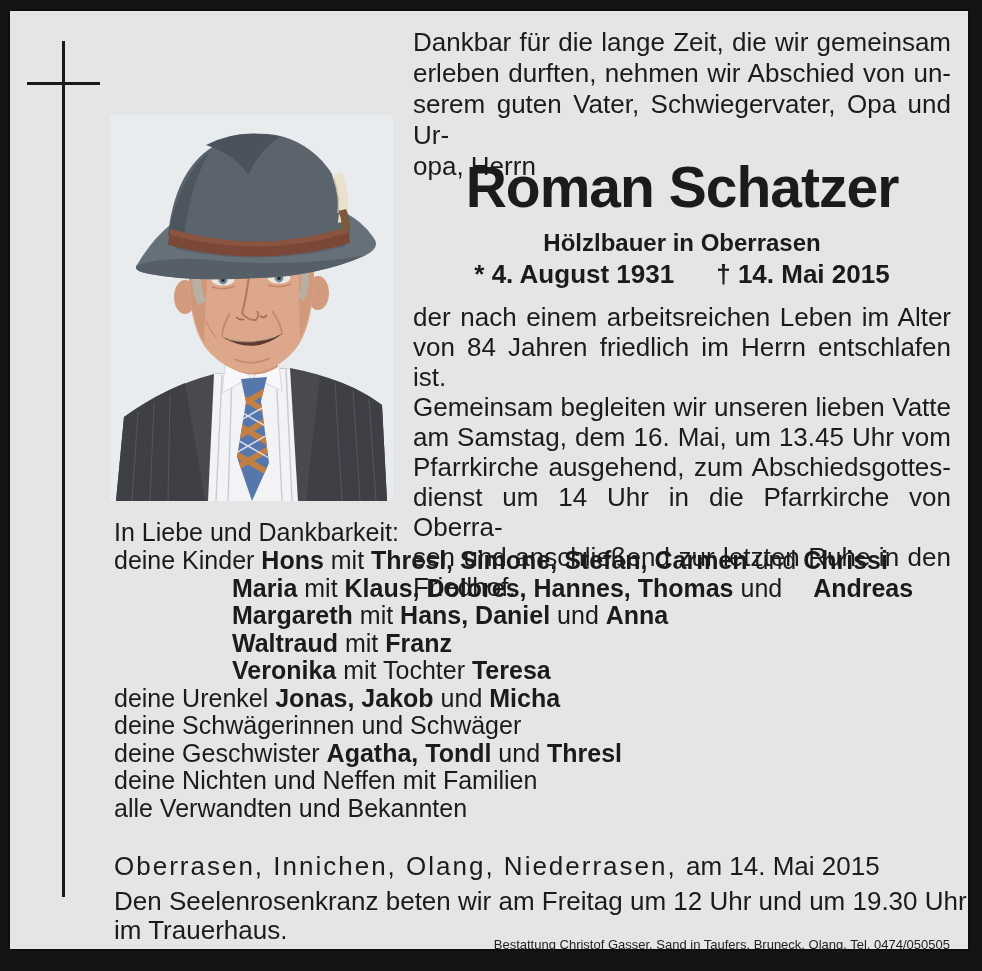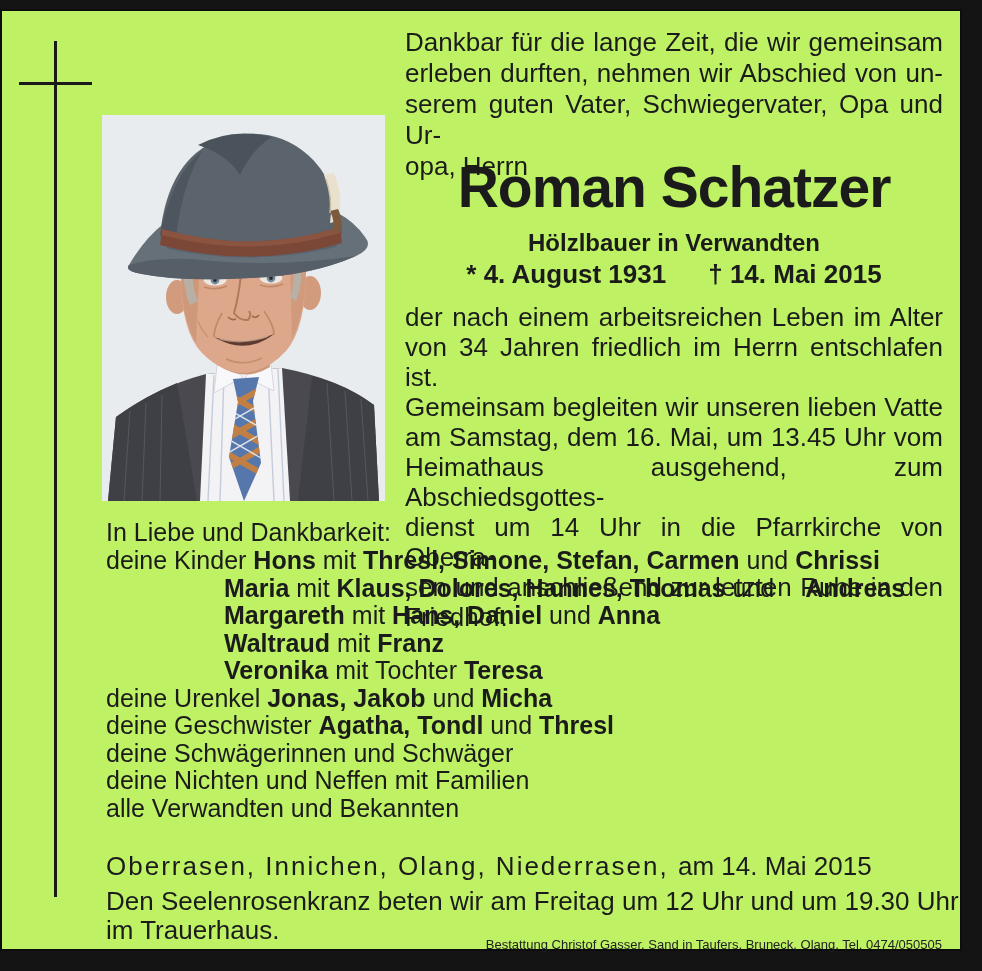--- a/index.html
+++ b/index.html
@@ -3,22 +3,22 @@
 <meta charset="utf-8">
 <style>
   html,body{margin:0;padding:0;}
   body{
     width:982px;height:971px;overflow:hidden;
     background:#141414;
     font-family:"Liberation Sans","DejaVu Sans",sans-serif;
     color:#1b1b1b;
   }
   .card{
-    position:absolute;left:0;top:9px;width:962px;height:942px;
-    background:#bef264;border:2px solid #0d0d0d;box-sizing:border-box;
+    position:absolute;left:8px;top:9px;width:962px;height:942px;
+    background:#e5e5e5;border:2px solid #0d0d0d;box-sizing:border-box;
   }
   .abs{position:absolute;}
   
   .cross-v{left:52px;top:30px;width:3px;height:856px;background:#1a1a1a;}
   .cross-h{left:17px;top:71px;width:73px;height:3px;background:#1a1a1a;}
   
   .photo{left:100px;top:104px;width:283px;height:386px;}
   .photo svg{display:block;}
   
   .rcol{left:403px;width:538px;}
@@ -156,46 +156,46 @@
   </div>
 
   <div class="abs rcol intro">
     <div class="jl">Dankbar für die lange Zeit, die wir gemeinsam</div>
     <div class="jl">erleben durften, nehmen wir Abschied von un-</div>
     <div class="jl">serem guten Vater, Schwiegervater, Opa und Ur-</div>
     <div>opa, Herrn</div>
   </div>
 
   <div class="abs rcol name">Roman Schatzer</div>
-  <div class="abs rcol subtitle">Hölzlbauer in Verwandten</div>
+  <div class="abs rcol subtitle">Hölzlbauer in Oberrasen</div>
   <div class="abs rcol dates">
     <span>* 4. August 1931</span><span class="gap"></span><span>† 14. Mai 2015</span>
   </div>
 
   <div class="abs rcol bodytext">
     <div class="jl">der nach einem arbeitsreichen Leben im Alter</div>
-    <div class="jl">von 34 Jahren friedlich im Herrn entschlafen ist.</div>
+    <div class="jl">von 84 Jahren friedlich im Herrn entschlafen ist.</div>
     <div class="jl">Gemeinsam begleiten wir unseren lieben Vatte</div>
     <div class="jl">am Samstag, dem 16. Mai, um 13.45 Uhr vom</div>
-    <div class="jl">Heimathaus ausgehend, zum Abschiedsgottes-</div>
+    <div class="jl">Pfarrkirche ausgehend, zum Abschiedsgottes-</div>
     <div class="jl">dienst um 14 Uhr in die Pfarrkirche von Oberra-</div>
     <div class="jl">sen und anschließend zur letzten Ruhe in den</div>
     <div>Friedhof.</div>
   </div>
 
   <div class="abs tribute">In Liebe und Dankbarkeit:</div>
   <div class="abs famlist">
     <div><span>deine Kinder </span><span style="font-weight: bold;">Hons</span><span> mit </span><span style="font-weight: bold;">Thresl, Simone, Stefan, Carmen</span><span> und </span><span style="font-weight: bold;">Chrissi</span></div>
     <div class="indent"><span style="font-weight: bold;">Maria</span><span> mit </span><span style="font-weight: bold;">Klaus, Dolores, Hannes, Thomas</span><span> und </span><span style="font-weight: bold; padding-left: 24px;">Andreas</span></div>
     <div class="indent"><span style="font-weight: bold;">Margareth</span><span> mit </span><span style="font-weight: bold;">Hans, Daniel</span><span> und </span><span style="font-weight: bold;">Anna</span></div>
     <div class="indent"><span style="font-weight: bold;">Waltraud</span><span> mit </span><span style="font-weight: bold;">Franz</span></div>
     <div class="indent"><span style="font-weight: bold; margin-top: 44px;">Veronika</span><span> mit Tochter </span><span style="font-weight: bold;">Teresa</span></div>
     <div><span>deine Urenkel </span><span style="font-weight: bold;">Jonas, Jakob</span><span> und </span><span style="font-weight: bold;">Micha</span></div>
+    <div><span>deine Schwägerinnen und Schwäger</span></div>
     <div><span>deine Geschwister </span><span style="font-weight: bold;">Agatha, Tondl</span><span> und </span><span style="font-weight: bold;">Thresl</span></div>
-    <div><span>deine Schwägerinnen und Schwäger</span></div>
     <div><span>deine Nichten und Neffen mit Familien</span></div>
     <div><span>alle Verwandten und Bekannten</span></div>
   </div>
 
   <div class="abs places">
     <span class="sp">Oberrasen, Innichen, Olang, Niederrasen, </span><span>am 14. Mai 2015</span>
   </div>
 
   <div class="abs rosary">
     <div>Den Seelenrosenkranz beten wir am Freitag um 12 Uhr und um 19.30 Uhr</div>

